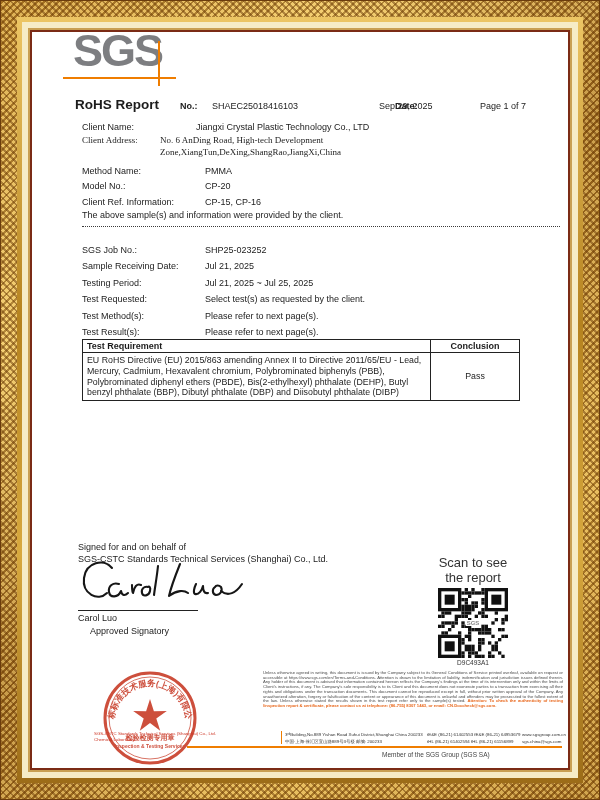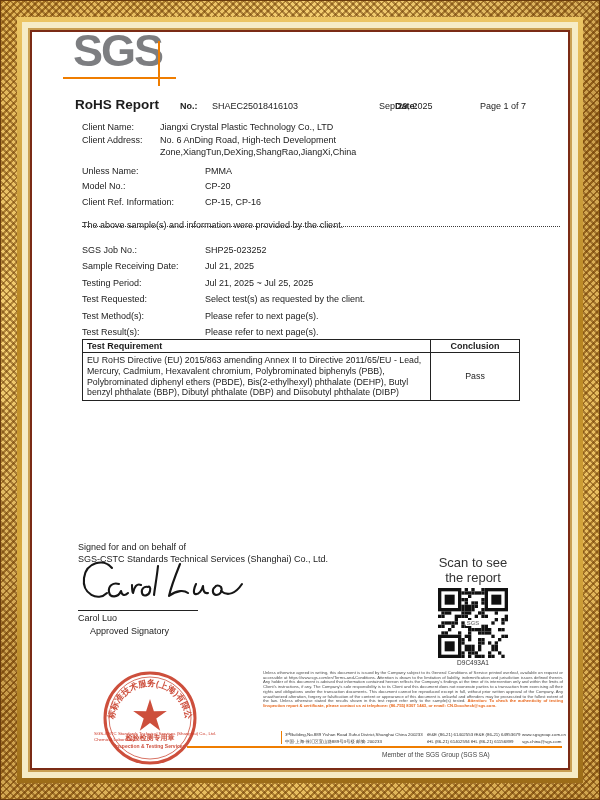--- a/index.html
+++ b/index.html
@@ -109,41 +109,41 @@
 
       <div class="title-row">
         <span class="report-title">RoHS Report</span>
         <span class="no-label lbl-b">No.:</span>
         <span class="no-value">SHAEC25018416103</span>
         <span class="date-label lbl-b">Date:</span>
         <span class="date-value">Sep 29, 2025</span>
         <span class="page-num">Page 1 of 7</span>
       </div>
 
-      <div class="row grid78 lh12" style="top:89px; width:470px;">
+      <div class="row grid78 lh12" style="top:89px; width:470px;gap:36px;">
         <span>Client Name:</span>
         <span>Jiangxi Crystal Plastic Technology Co., LTD</span>
       </div>
-      <div class="row grid78 lh12" style="top:102px; width:470px;">
+      <div class="row grid78 lh12" style="top:102px; width:470px;font-family:Liberation Serif, serif;">
         <span>Client Address:</span>
         <span>
           <span>No. 6 AnDing Road, High-tech Development</span><br>
           <span>Zone,XiangTun,DeXing,ShangRao,JiangXi,China</span>
         </span>
       </div>
 
       <div class="row grid123" style="top:132px; width:470px; line-height:15.3px;">
-        <span>Unless Name:</span>
+        <span>Method Name:</span>
         <span>PMMA</span>
         <span>Model No.:</span>
         <span>CP-20</span>
         <span>Client Ref. Information:</span>
         <span>CP-15, CP-16</span>
       </div>
-      <div class="row" style="top:188px;text-align:right;">The above sample(s) and information were provided by the client.</div>
+      <div class="row" style="top:178px;text-align:right;">The above sample(s) and information were provided by the client.</div>
       <div class="dashes"></div>
 
       <div class="row grid123" style="top:210px; width:470px; line-height:16.4px;">
         <span>SGS Job No.:</span>
         <span>SHP25-023252</span>
         <span>Sample Receiving Date:</span>
         <span>Jul 21, 2025</span>
         <span>Testing Period:</span>
         <span>Jul 21, 2025 ~ Jul 25, 2025</span>
         <span>Test Requested:</span>

